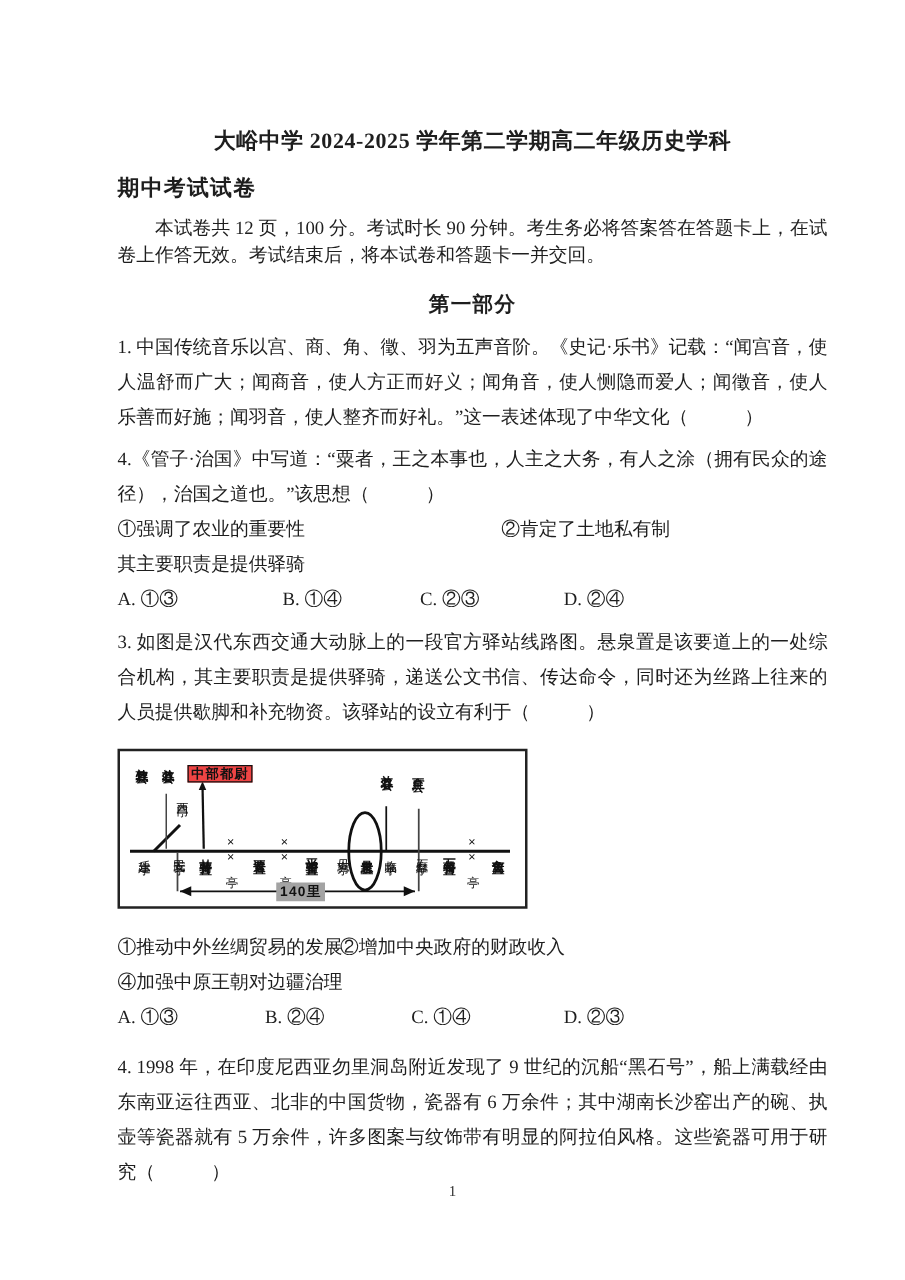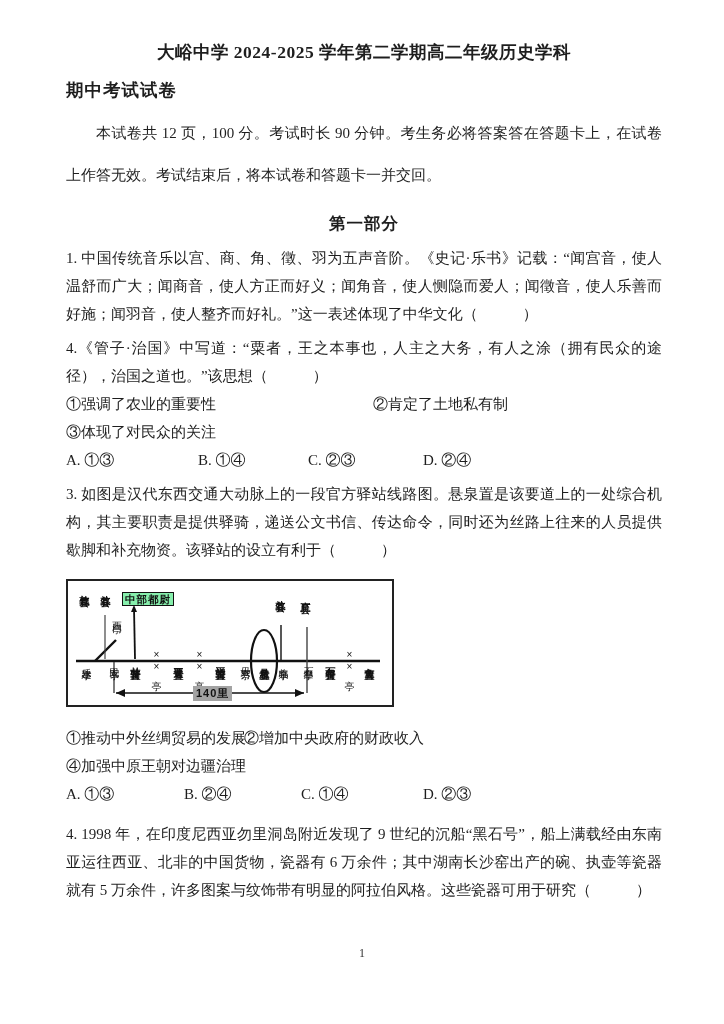--- a/index.html
+++ b/index.html
@@ -1,44 +1,44 @@
 <!DOCTYPE html>
 <html lang="zh"><head>
 <meta charset="utf-8">
 <style>
   html,body{margin:0;padding:0;}
   body{
     width:724px;height:1024px;background:#ffffff;position:relative;
     font-family:"Liberation Serif","DejaVu Serif",serif;color:#1e1e1e;
     -webkit-font-smoothing:antialiased;overflow:hidden;
   }
-  .content{padding:40px 62px 0 66px;}
+  .content{padding:100px 62px 0 66px;margin-left:28px;}
   .title1{text-align:center;font-size:17.5px;font-weight:600;margin:0;letter-spacing:.5px;}
   .title2{font-size:17.5px;font-weight:600;margin:14px 0 0;letter-spacing:1px;}
-  .notice{font-size:15px;line-height:42px;text-align:justify;text-indent:2em;margin:10px 0 0;}
+  .notice{font-size:15px;line-height:22px;text-align:justify;text-indent:2em;margin:10px 0 0;}
   .section-title{text-align:center;font-family:"Liberation Sans","DejaVu Sans",sans-serif;
     font-size:16.5px;font-weight:700;margin:17px 0 0;letter-spacing:1px;}
   .instruction{font-family:"Liberation Sans","DejaVu Sans",sans-serif;font-weight:700;
     font-size:13.6px;line-height:20px;margin:21px 0 0;}
   .stem{font-size:15px;line-height:28px;text-align:justify;margin:6px 0 0;}
   .stem.first{margin-top:9px;}
   .row{display:flex;font-size:15px;line-height:28px;margin:0;}
   .row span{display:block;white-space:nowrap;}
   
   .fig{position:relative;width:324px;height:124px;border:2px solid #222;
     margin:15px 0 0 0;background:#fff;
     font-family:"Liberation Sans","DejaVu Sans",sans-serif;}
   .fig svg{position:absolute;left:0;top:0;z-index:0;}
   .vt{position:absolute;writing-mode:vertical-rl;text-orientation:upright;
     font-size:10px;line-height:10px;letter-spacing:1px;z-index:1;color:#111;}
   .vt.st{top:80px;transform:translate(-50%,-50%);}
   .vt.b{font-weight:700;}
   .vt.county{font-weight:700;}
   .boxed{position:absolute;z-index:1;border:1.5px solid #111;font-size:10.5px;
-    font-weight:700;line-height:12px;padding:0 2px;letter-spacing:1px;color:#111;background:#86efac;}
+    font-weight:700;line-height:12px;padding:0 2px;letter-spacing:1px;color:#111;background:#ef4444;}
   .dist{position:absolute;z-index:2;font-size:11px;font-weight:700;background:#a3a3a3;
     padding:0 3px;color:#111;letter-spacing:1px;}
   .footer{position:absolute;left:0;right:0;bottom:63px;text-align:center;
     font-size:12px;color:#333;}
 </style>
 </head>
 <body>
 
 <div class="content">
 
@@ -52,21 +52,21 @@
     <p class="stem first">1. 中国传统音乐以宫、商、角、徵、羽为五声音阶。《史记·乐书》记载：“闻宫音，使人温舒而广大；闻商音，使人方正而好义；闻角音，使人恻隐而爱人；闻徵音，使人乐善而好施；闻羽音，使人整齐而好礼。”这一表述体现了中华文化（　　　）</p>
   </div>
 
   <div>
     <p class="stem">4.《管子·治国》中写道：“粟者，王之本事也，人主之大务，有人之涂（拥有民众的途径），治国之道也。”该思想（　　　）</p>
     <div class="row">
       <span style="width:307px">①强调了农业的重要性</span>
       <span>②肯定了土地私有制</span>
     </div>
     <div class="row">
-      <span style="width:307px">③体现了对民众的关注</span>
+      <span style="width:307px">其主要职责是提供驿骑</span>
     </div>
     <div class="row">
       <span style="width:132px">A. ①③</span>
       <span style="width:110px">B. ①④</span>
       <span style="width:115px">C. ②③</span>
       <span>D. ②④</span>
     </div>
   </div>
 
   <div>

